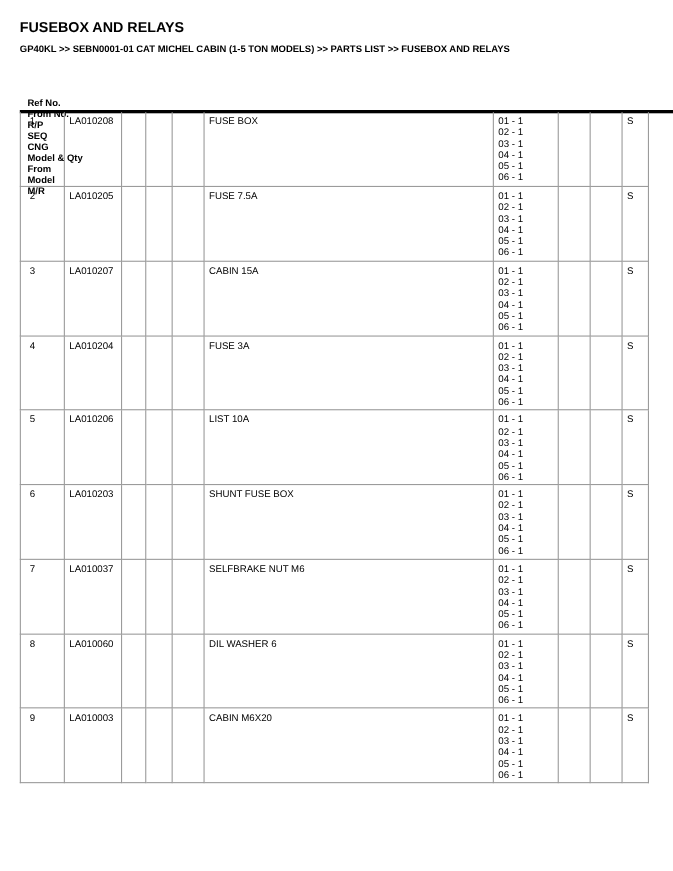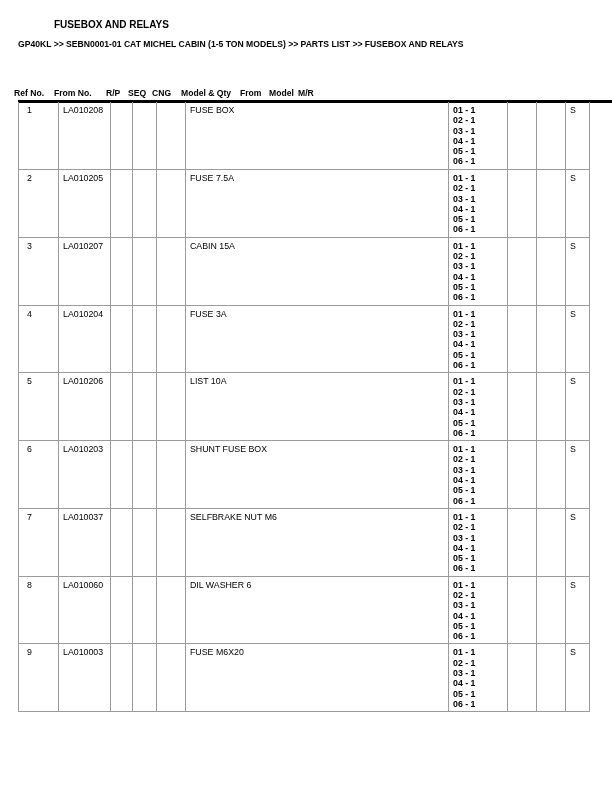--- a/index.html
+++ b/index.html
@@ -5,29 +5,30 @@
   html,body{margin:0;padding:0;background:#fff;}
   .page{
     position:relative;
     width:612px;height:792px;
     background:#fff;color:#000;
     font-family:"Liberation Sans",sans-serif;
     overflow:hidden;
   }
   .title{
     position:absolute;left:18px;top:20px;
-    font-size:10px;font-weight:bold;line-height:10px;white-space:nowrap;margin-left:36px;
+    font-size:13px;font-weight:bold;line-height:10px;white-space:nowrap;
   }
   .breadcrumb{
     position:absolute;left:18px;top:39px;
     font-size:8.6px;font-weight:bold;line-height:10px;white-space:nowrap;
   }
   .header-row{
-    position:absolute;left:12px;top:88px;width:571px;
+    position:absolute;left:23px;top:88px;width:571px;
     display:flex;
+    flex-direction:column;
   }
   .hcell{
     flex:0 0 auto;box-sizing:border-box;padding-left:2px;
     font-size:8.6px;font-weight:bold;line-height:10px;white-space:nowrap;
   }
   .header-rule{
     position:absolute;left:18px;top:100px;width:594px;height:2.5px;
     background:#000;
   }
   .parts-table{
@@ -48,21 +49,21 @@
   .c-ref_no{width:40px}
   .c-part_no{width:52px}
   .c-rp{width:22px}
   .c-seq{width:24px}
   .c-cng{width:29px}
   .c-description{width:263px}
   .c-model_qty{width:59px}
   .c-from{width:29px}
   .c-upto{width:29px}
   .c-mr{width:24px}
-  .qty-line{white-space:nowrap;font-weight:bold;}
+  .qty-line{white-space:nowrap;}
 </style>
 </head>
 <body>
 
 <div class="page">
 
   <div class="title">FUSEBOX AND RELAYS</div>
 
   <div class="breadcrumb">GP40KL &gt;&gt; SEBN0001-01 CAT MICHEL CABIN (1-5 TON MODELS) &gt;&gt; PARTS LIST &gt;&gt; FUSEBOX AND RELAYS</div>
 
@@ -245,21 +246,21 @@
           <td class="c-from"></td>
           <td class="c-upto"></td>
           <td class="c-mr">S</td>
         </tr>
         <tr>
           <td class="c-ref_no">9</td>
           <td class="c-part_no">LA010003</td>
           <td class="c-rp"></td>
           <td class="c-seq"></td>
           <td class="c-cng"></td>
-          <td class="c-description">FUSE M6X20</td>
+          <td class="c-description">CABIN M6X20</td>
           <td class="c-model_qty">
             <div class="qty-line">01 - 1</div>
             <div class="qty-line">02 - 1</div>
             <div class="qty-line">03 - 1</div>
             <div class="qty-line">04 - 1</div>
             <div class="qty-line">05 - 1</div>
             <div class="qty-line">06 - 1</div>
           </td>
           <td class="c-from"></td>
           <td class="c-upto"></td>

